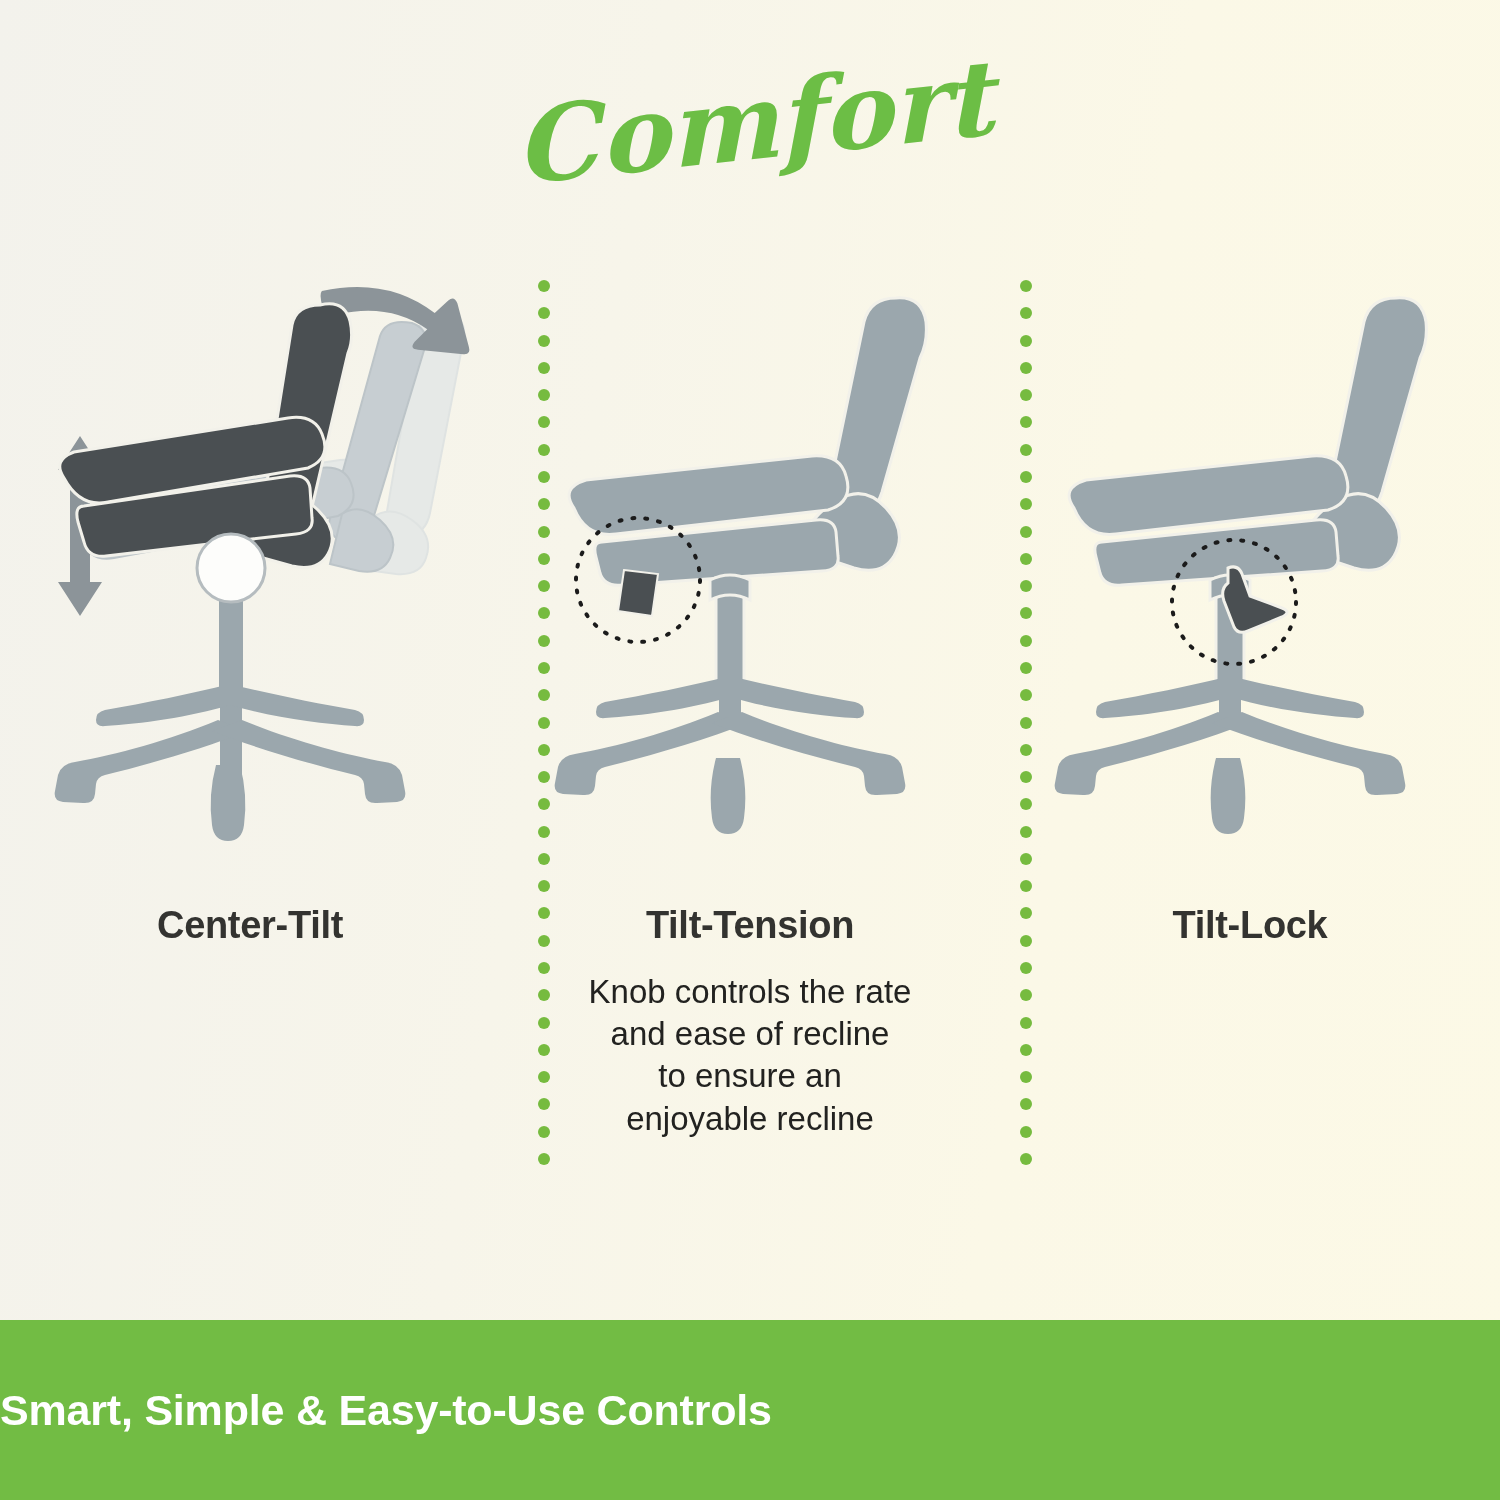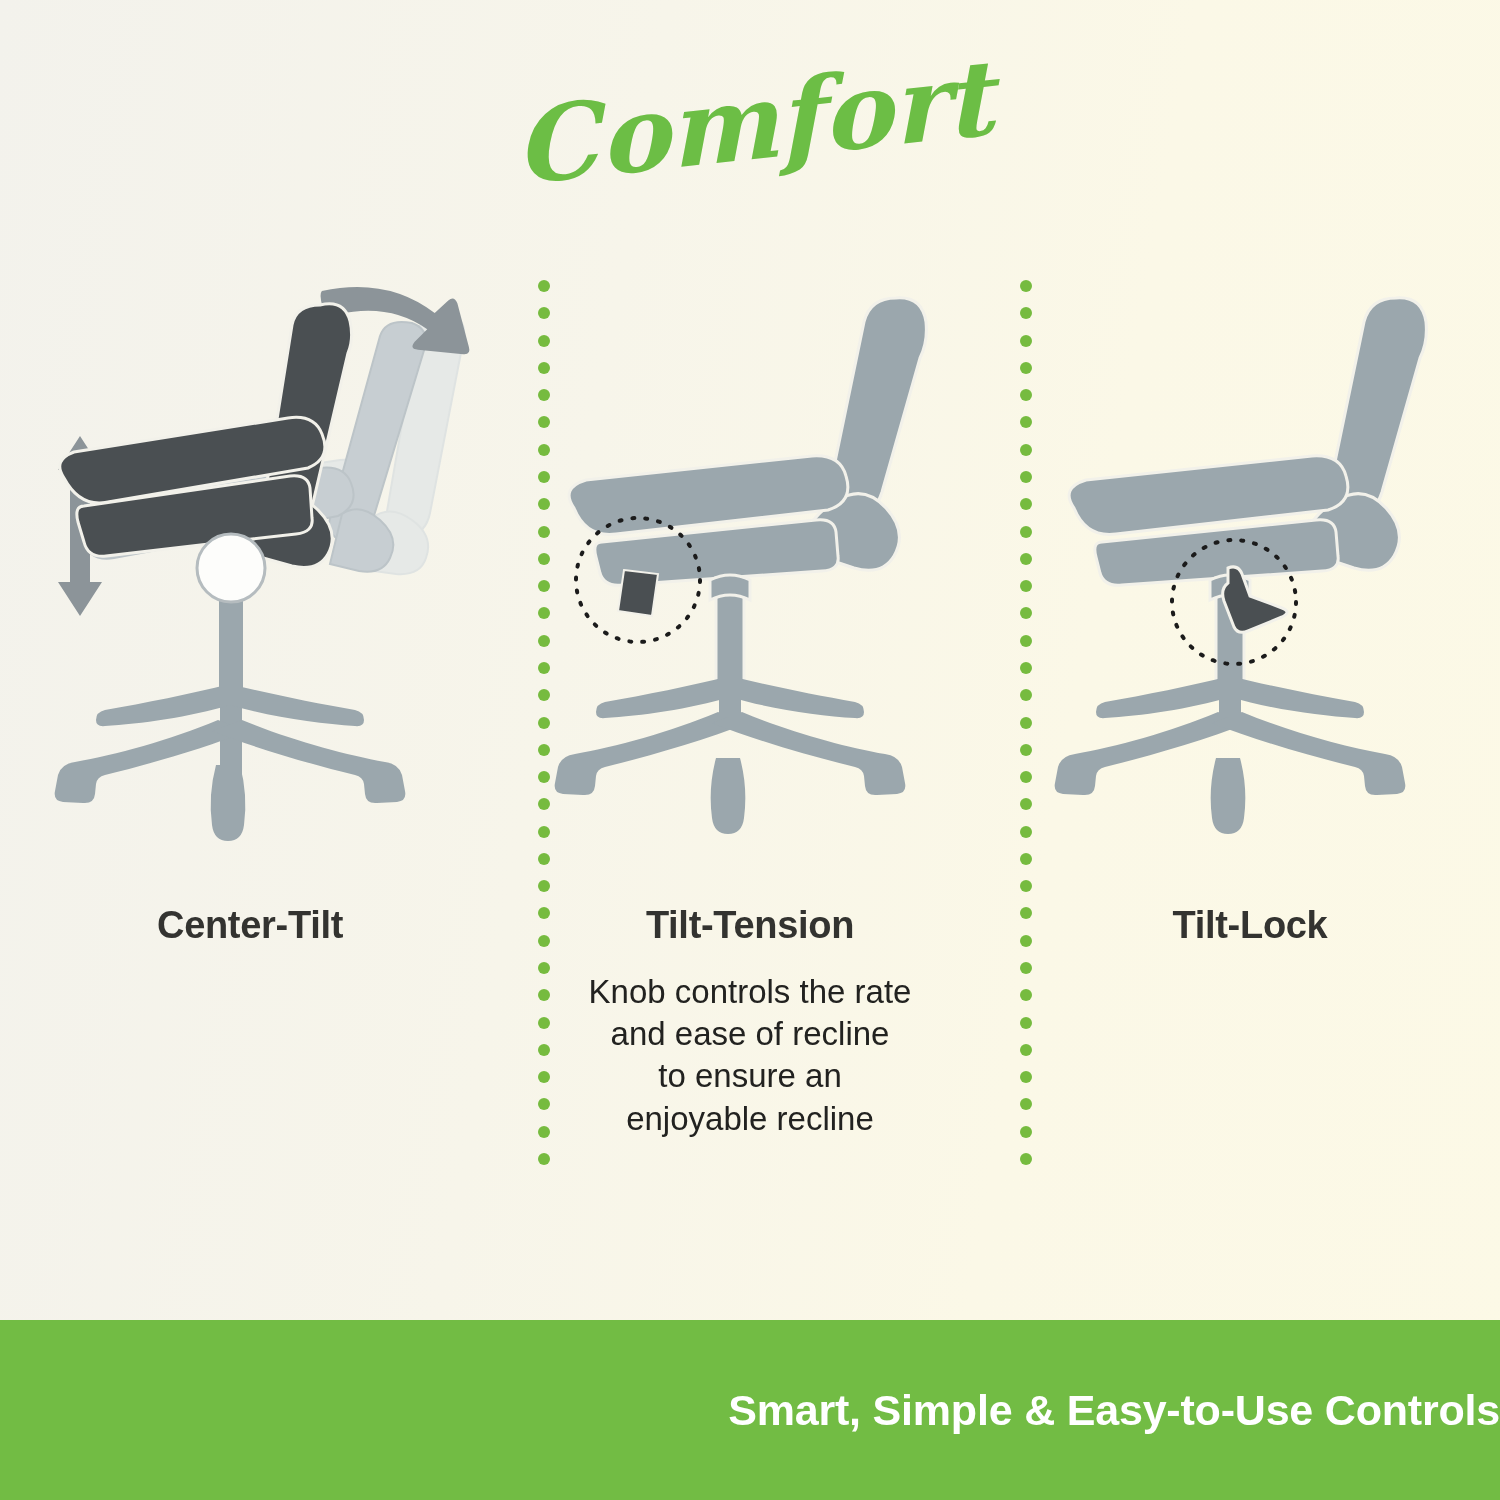--- a/index.html
+++ b/index.html
@@ -74,21 +74,21 @@
     position:absolute;left:0;width:12px;height:12px;border-radius:50%;
     background:#76bb3f;
   }
   #divider-1{left:538px;}
   #divider-2{left:1020px;}
 
   
   #footer{
     position:absolute;left:0;bottom:0;width:1500px;height:180px;
     background:#72bc44;
-    display:flex;flex-direction:column;align-items:flex-end;justify-content:center;
+    display:flex;flex-direction:column;align-items:flex-start;justify-content:center;
   }
   #footer-title{
     color:#ffffff;font-size:43px;font-weight:bold;letter-spacing:-0.2px;
     text-align:center;
   }
   #footer-sub{
     color:#f4fbef;font-size:31px;margin-top:20px;text-align:center;font-weight:400;
   }
 </style>
 </head>

